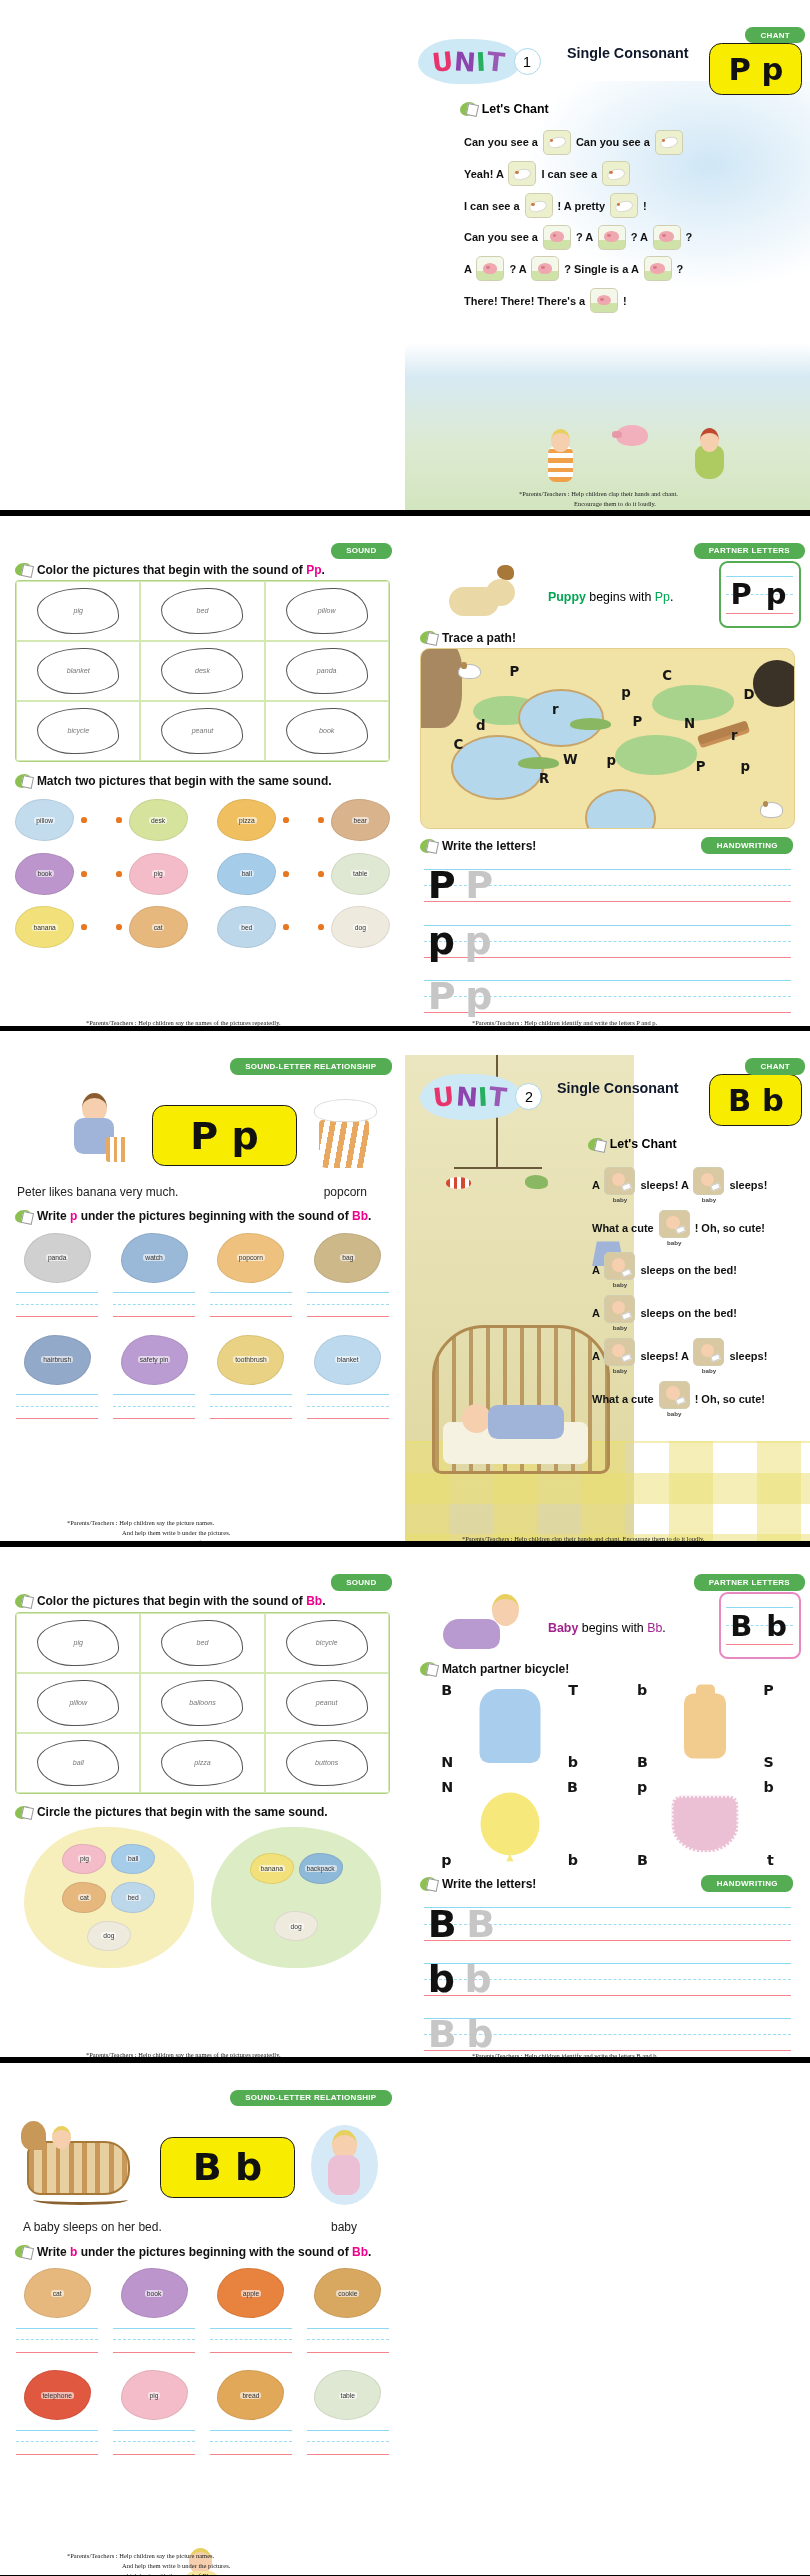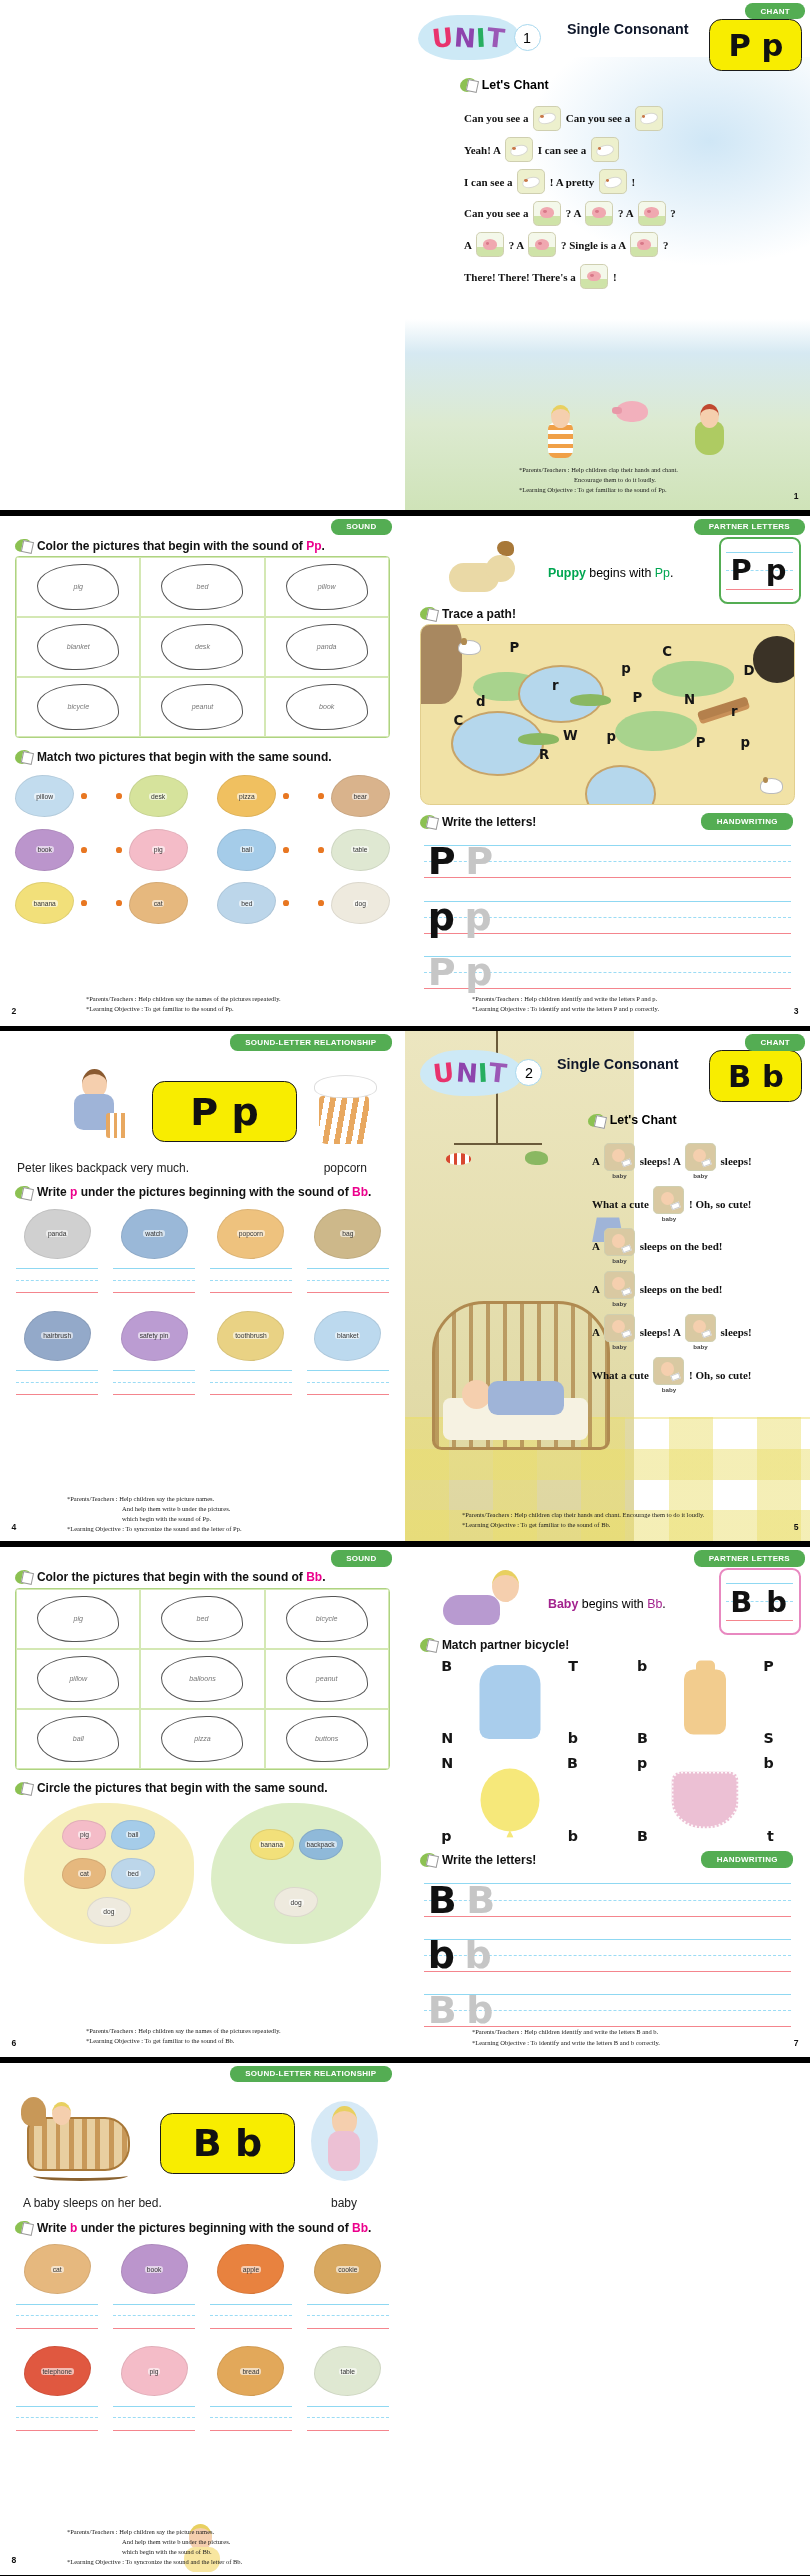--- a/index.html
+++ b/index.html
@@ -1,19 +1,19 @@
 <!DOCTYPE html>
 <html><head>
 <meta charset="utf-8">
 <style>
   html,body{margin:0;padding:0;background:#000;}
   .book{width:810px;margin:0 auto;background:#000;font-family:"Liberation Sans",sans-serif;}
   .spread{width:810px;height:510px;background:#fff;position:relative;display:flex;margin-bottom:5.7px;overflow:hidden;}
   .spread:last-child{margin-bottom:0;}
-  .page{width:405px;height:510px;position:relative;overflow:hidden;box-sizing:border-box;}
+  .page{width:405px;height:510px;position:relative;overflow:hidden;box-sizing:border-box;margin-top:24px;}
   .badge{position:absolute;top:2.9px;right:4.8px;background:#54ad53;color:#fff;font-size:8px;font-weight:bold;padding:3.8px 15.2px;border-radius:7.6px;letter-spacing:0.3px;z-index:6;}
   .badge.mid{position:static;display:inline-block;float:right;margin-right:1.9px;}
   .pgnum{position:absolute;bottom:9.5px;font-size:8.6px;font-weight:bold;color:#111;}
   .pgnum.r{right:11.4px;} .pgnum.l{left:11.4px;}
   .footer{position:absolute;font-family:"Liberation Serif",serif;font-size:6.5px;color:#1a1a1a;line-height:1.55;}
   .footer .ind{padding-left:55px;display:block;}
   
   .instr{display:flex;align-items:center;gap:5.7px;margin:5.7px 0 3.8px 0;}
   .instr-icon{width:16px;height:13.3px;background:#8cc152;border-radius:60% 40% 55% 45%;position:relative;flex:0 0 auto;}
   .instr-icon::after{content:"";position:absolute;right:-1.9px;top:1.9px;width:8.6px;height:9.5px;background:#fff;border:1px solid #999;transform:rotate(12deg);}
@@ -29,21 +29,21 @@
   .unit-blob span:nth-child(4){color:#9b59b6;transform:rotate(6deg);}
   .unit-num{width:25px;height:25px;background:#fff;border:1.9px solid #a8d8ee;border-radius:50%;display:flex;align-items:center;justify-content:center;font-size:14.3px;margin-left:-5.7px;z-index:2;}
   .sc-title{position:absolute;font-size:14.3px;font-weight:bold;color:#0f172a;}
   
   .letterbox{background:#f8ed00;border:1.9px solid #1a1a1a;border-radius:12.4px;display:flex;align-items:center;justify-content:center;font-weight:bold;font-family:"DejaVu Sans",sans-serif;color:#111;}
   .lb-s{position:absolute;top:19px;right:7.6px;width:91px;height:50px;font-size:30.5px;}
   .lb-m{width:143px;height:59px;font-size:38px;}
   
   .chant-h{display:flex;align-items:center;gap:5.7px;font-weight:bold;font-size:12.4px;}
   .chant-line{margin:6.7px 0;font-weight:bold;font-size:11px;color:#111;display:flex;align-items:center;flex-wrap:wrap;}
-  .ct{white-space:pre;font-family:Liberation Serif, serif;}
+  .ct{white-space:pre;}
   .cw{display:inline-flex;flex-direction:column;align-items:center;margin:0 1.9px;}
   .card{display:inline-block;width:26px;height:23px;border-radius:4.8px;border:1px solid #cfcfb0;position:relative;background:#eef0cc;}
   .card-sketch{background:#edf0cd;}
   .card-sketch::after{content:"";position:absolute;left:3.8px;top:6.7px;width:16px;height:8.6px;background:#fff;border:1px solid #d8d8d0;border-radius:50%;transform:rotate(-14deg);}
   .card-sketch::before{content:"";position:absolute;left:5.7px;top:8.6px;width:3.8px;height:2.9px;background:#c87848;border-radius:50%;z-index:2;}
   .card-pig{background:linear-gradient(#f4f8ea 60%,#cfe3a8 60%);}
   .card-pig::after{content:"";position:absolute;left:5.7px;top:5.7px;width:14.3px;height:10.5px;background:#f0a8b0;border-radius:50% 50% 45% 45%;}
   .card-pig::before{content:"";position:absolute;left:8.6px;top:8.6px;width:3.8px;height:2.9px;background:#d87888;border-radius:50%;z-index:2;}
   .card-baby{width:29px;height:26px;background:#d9c9a2;}
   .card-baby::after{content:"";position:absolute;left:6.7px;top:4.8px;width:13.3px;height:13.3px;background:#f5cfae;border-radius:50%;}
@@ -522,21 +522,21 @@
       <div class="il il-boypop" style="left:57px;top:38px;">
           <div class="b1"></div>
           <div class="b2"></div>
           <div class="b3"></div>
         </div>
       <div class="letterbox lb-m" style="position:absolute;left:152px;top:50px;">P p</div>
       <div class="il il-popbox" style="right:23px;top:42px;">
           <div class="b1"></div>
           <div class="b2"></div>
         </div>
-      <div class="caption" style="position:absolute;left:17px;top:130px;">Peter likes backpack very much.</div>
+      <div class="caption" style="position:absolute;left:17px;top:130px;">Peter likes banana very much.</div>
       <div class="caption" style="position:absolute;right:38px;top:130px;">popcorn</div>
       <div class="instr" style="margin-top:154px;">
         <span class="instr-icon"></span>
         <span class="itext"><span>Write </span><span class="hl-pink">p</span><span> under the pictures beginning with the sound of </span><span class="hl-pink">Bb</span><span>.</span></span>
       </div>
       <div>
           <div class="wrow">
             <div class="wcell">
               <div class="cpic" style="background: rgb(208, 208, 208);">
                 <span class="clabel">panda</span>

